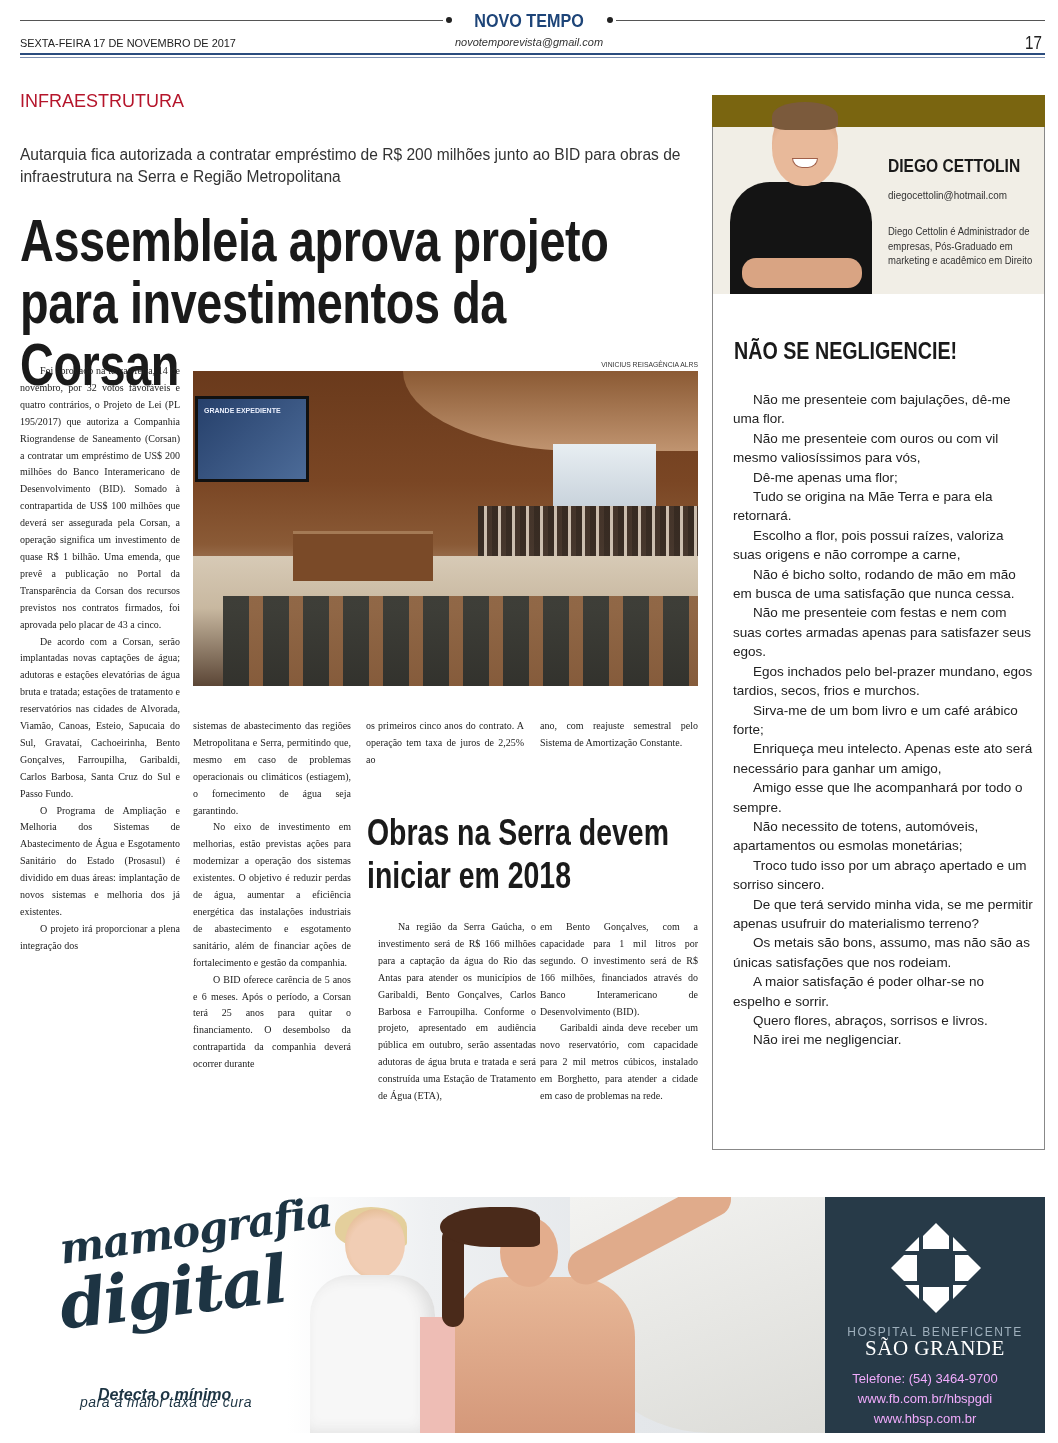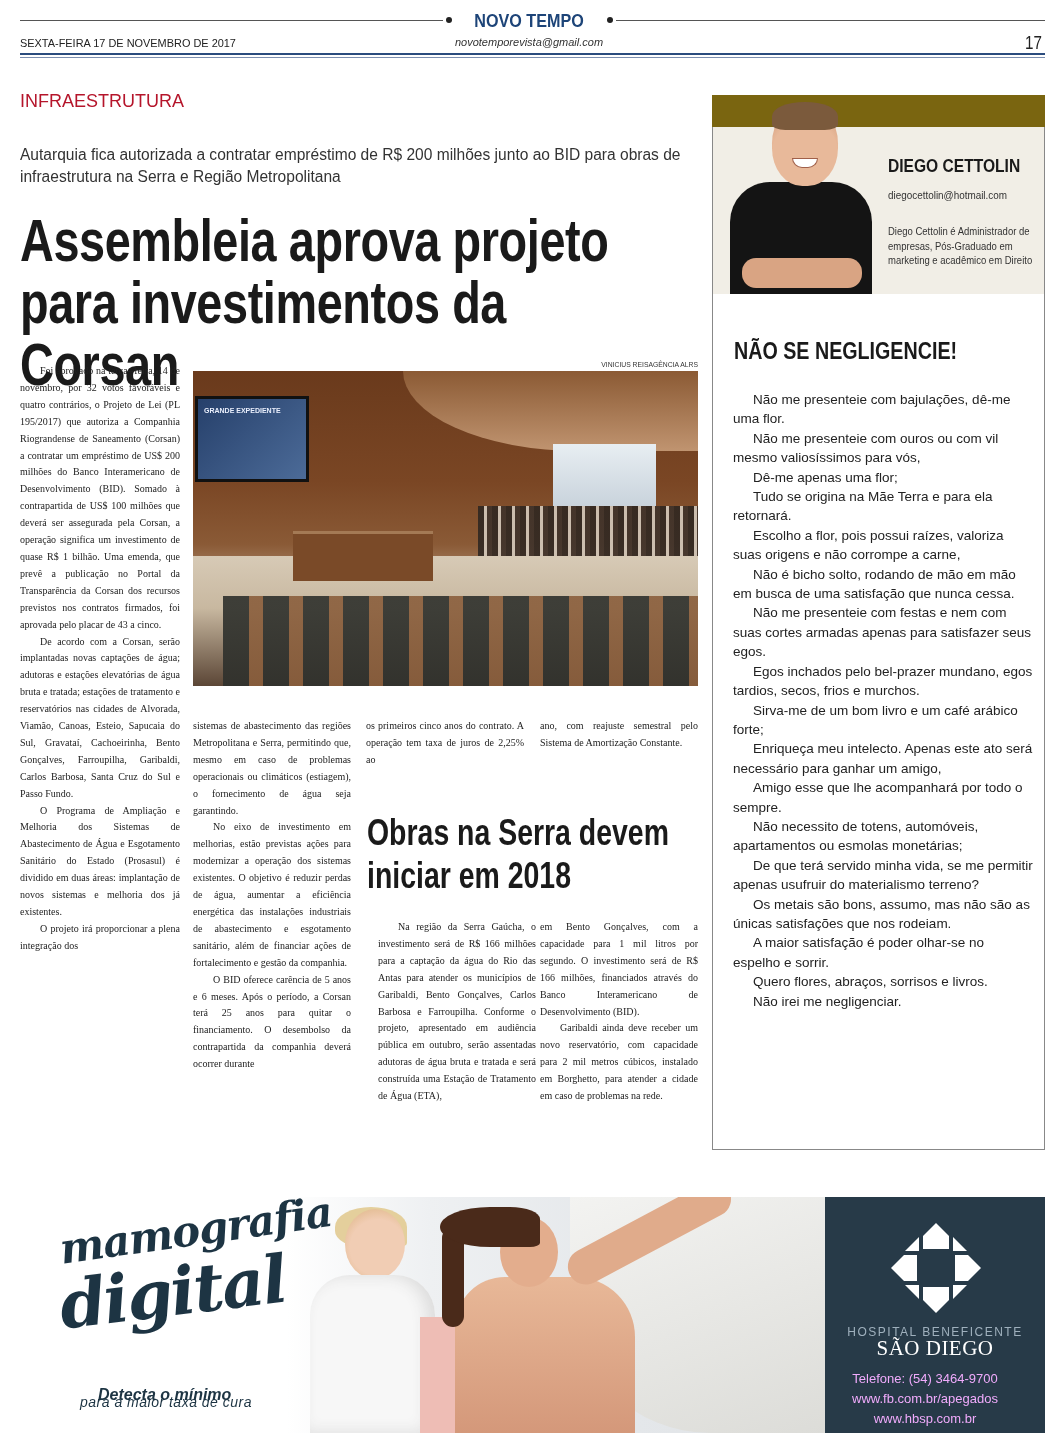--- a/index.html
+++ b/index.html
@@ -178,20 +178,21 @@
     <p>Dê-me apenas uma flor;</p>
     <p>Tudo se origina na Mãe Terra e para ela retornará.</p>
     <p>Escolho a flor, pois possui raízes, valoriza suas origens e não corrompe a carne,</p>
     <p>Não é bicho solto, rodando de mão em mão em busca de uma satisfação que nunca cessa.</p>
     <p>Não me presenteie com festas e nem com suas cortes armadas apenas para satisfazer seus egos.</p>
     <p>Egos inchados pelo bel-prazer mundano, egos tardios, secos, frios e murchos.</p>
     <p>Sirva-me de um bom livro e um café arábico forte;</p>
     <p>Enriqueça meu intelecto. Apenas este ato será necessário para ganhar um amigo,</p>
     <p>Amigo esse que lhe acompanhará por todo o sempre.</p>
     <p>Não necessito de totens, automóveis, apartamentos ou esmolas monetárias;</p>
+    <p>Troco tudo isso por um abraço apertado e um sorriso sincero.</p>
     <p>De que terá servido minha vida, se me permitir apenas usufruir do materialismo terreno?</p>
     <p>Os metais são bons, assumo, mas não são as únicas satisfações que nos rodeiam.</p>
     <p>A maior satisfação é poder olhar-se no espelho e sorrir.</p>
     <p>Quero flores, abraços, sorrisos e livros.</p>
     <p>Não irei me negligenciar.</p>
   </div>
 
 <div class="ad">
   <div class="nurse">
     <div class="nhair"></div>
@@ -216,18 +217,18 @@
       <polygon points="45,0 58,13 58,26 32,26 32,13" fill="#fff"></polygon>
       <polygon points="45,90 58,77 58,64 32,64 32,77" fill="#fff"></polygon>
       <polygon points="0,45 13,32 26,32 26,58 13,58" fill="#fff"></polygon>
       <polygon points="90,45 77,32 64,32 64,58 77,58" fill="#fff"></polygon>
       <polygon points="62,14 76,28 62,28" fill="#fff"></polygon>
       <polygon points="28,14 14,28 28,28" fill="#fff"></polygon>
       <polygon points="62,76 76,62 62,62" fill="#fff"></polygon>
       <polygon points="28,76 14,62 28,62" fill="#fff"></polygon>
     </svg>
     <div class="hosp-small">HOSPITAL BENEFICENTE</div>
-    <div class="hosp-name">SÃO DIEGO</div>
+    <div class="hosp-name">SÃO GRANDE</div>
     <div class="hosp-line" style="top:174px;">Telefone: (54) 3464-9700</div>
-    <div class="hosp-line" style="top:194px;">www.fb.com.br/apegados</div>
+    <div class="hosp-line" style="top:194px;">www.fb.com.br/hbspgdi</div>
     <div class="hosp-line" style="top:214px;">www.hbsp.com.br</div>
   </div>
 </div>
 
 </body></html>

